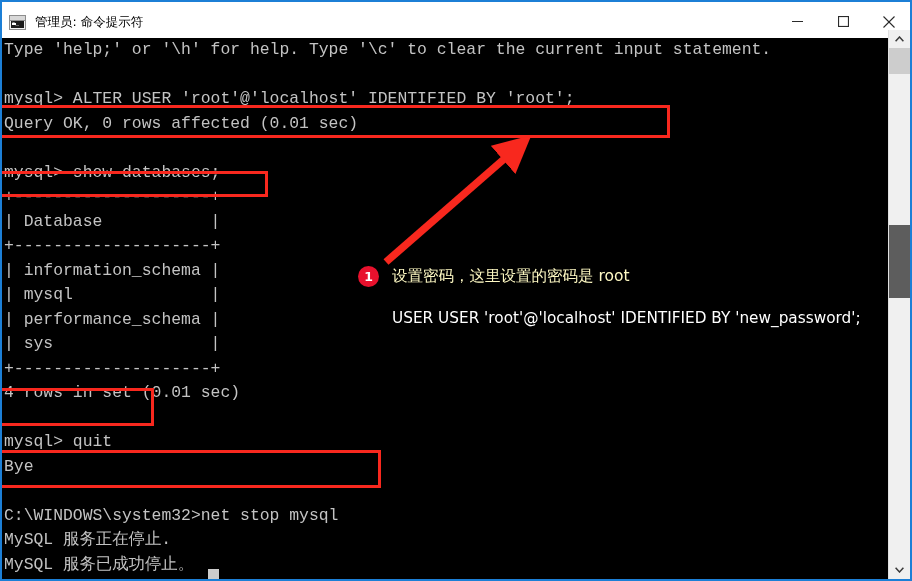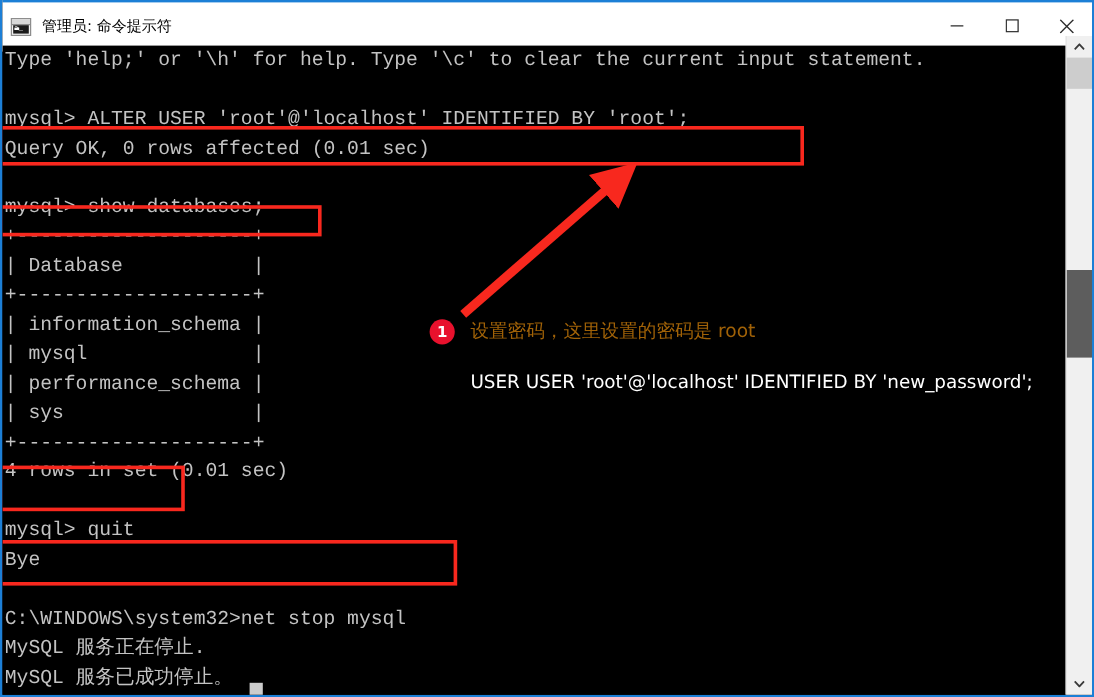--- a/index.html
+++ b/index.html
@@ -225,21 +225,21 @@
     font-weight: bold;
     display: flex;
     align-items: center;
     justify-content: center;
     flex: 0 0 auto;
     font-family: "DejaVu Sans", sans-serif;
   }
   #ann-title {
     margin-left: 13px;
     font-size: 15.5px;
-    color: #a16207;
+    color: #fef9c3;
     font-family: "DejaVu Sans", sans-serif;
     white-space: nowrap;
   }
   #ann-sql {
     margin-top: 22px;
     margin-left: 34px;
     font-size: 15.3px;
     color: #ffffff;
     font-family: "DejaVu Sans", sans-serif;
     white-space: nowrap;

